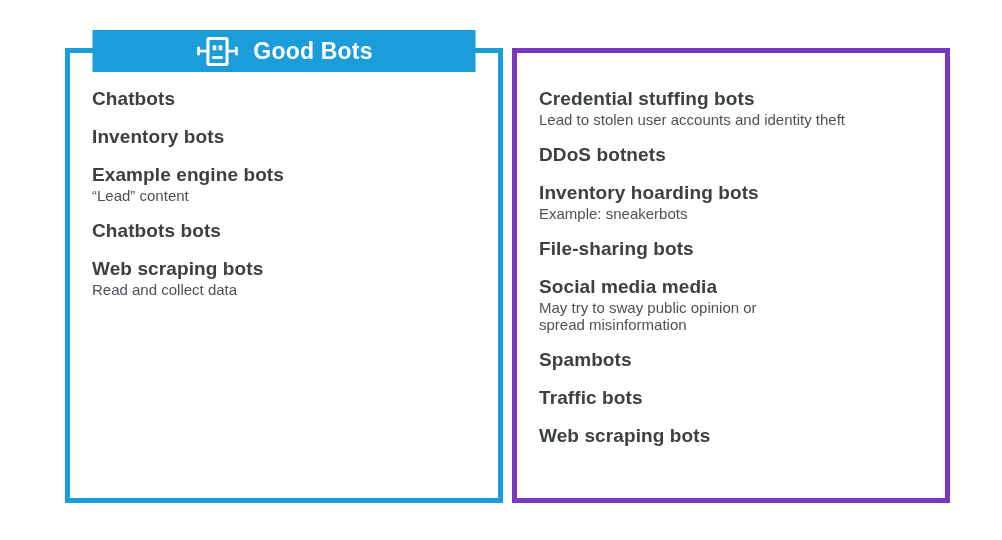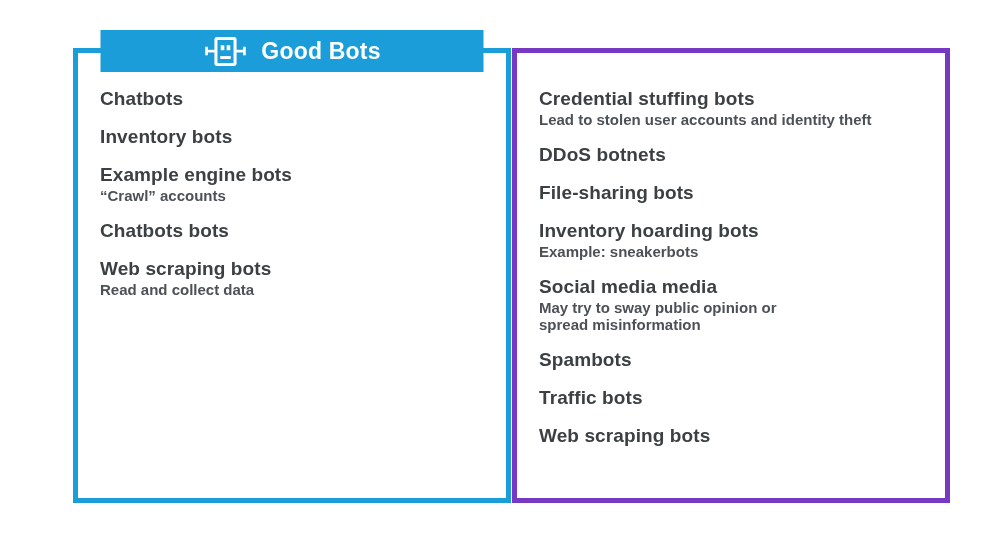--- a/index.html
+++ b/index.html
@@ -17,21 +17,21 @@
   }
   .panel {
     position: absolute;
     top: 48px;
     width: 438px;
     height: 455px;
     box-sizing: border-box;
     border: 5px solid #888;
     background: #ffffff;
   }
-  .panel.good { left: 73px; border-color: #1a9dd9; }
+  .panel.good { left: 65px; border-color: #1a9dd9; }
   .panel.bad  { left: 512px; border-color: #7839c2; }
 
   .panel-header {
     position: absolute;
     top: -23px;
     left: 50%;
     transform: translateX(-50%);
     width: 383px;
     height: 42px;
     display: flex;
@@ -63,21 +63,21 @@
   }
   .item-label {
     font-size: 19px;
     font-weight: bold;
     color: #3c4043;
     line-height: 22px;
     letter-spacing: 0.1px;
   }
   .item-sub {
     font-size: 15px;
-    font-weight: bold;
+    font-weight: normal;
     color: #4d5156;
     line-height: 17px;
     margin-top: 1px;
     white-space: pre-line;
   }
 </style>
 </head>
 <body>
 
 <div class="canvas">
@@ -105,21 +105,21 @@
 
         </div>
 
         <div class="item">
           <div class="item-label">Inventory bots</div>
 
         </div>
 
         <div class="item">
           <div class="item-label">Example engine bots</div>
-          <div class="item-sub">“Crawl” accounts</div>
+          <div class="item-sub">“Lead” content</div>
         </div>
 
         <div class="item">
           <div class="item-label">Chatbots bots</div>
 
         </div>
 
         <div class="item">
           <div class="item-label">Web scraping bots</div>
           <div class="item-sub">Read and collect data</div>
@@ -135,27 +135,27 @@
           <div class="item-sub">Lead to stolen user accounts and identity theft</div>
         </div>
 
         <div class="item">
           <div class="item-label">DDoS botnets</div>
 
         </div>
 
 
         <div class="item">
-          <div class="item-label">File-sharing bots</div>
-
+          <div class="item-label">Inventory hoarding bots</div>
+          <div class="item-sub">Example: sneakerbots</div>
         </div>
 
         <div class="item">
-          <div class="item-label">Inventory hoarding bots</div>
-          <div class="item-sub">Example: sneakerbots</div>
+          <div class="item-label">File-sharing bots</div>
+
         </div>
 
         <div class="item">
           <div class="item-label">Social media media</div>
           <div class="item-sub">May try to sway public opinion or
 spread misinformation</div>
         </div>
 
         <div class="item">
           <div class="item-label">Spambots</div>

